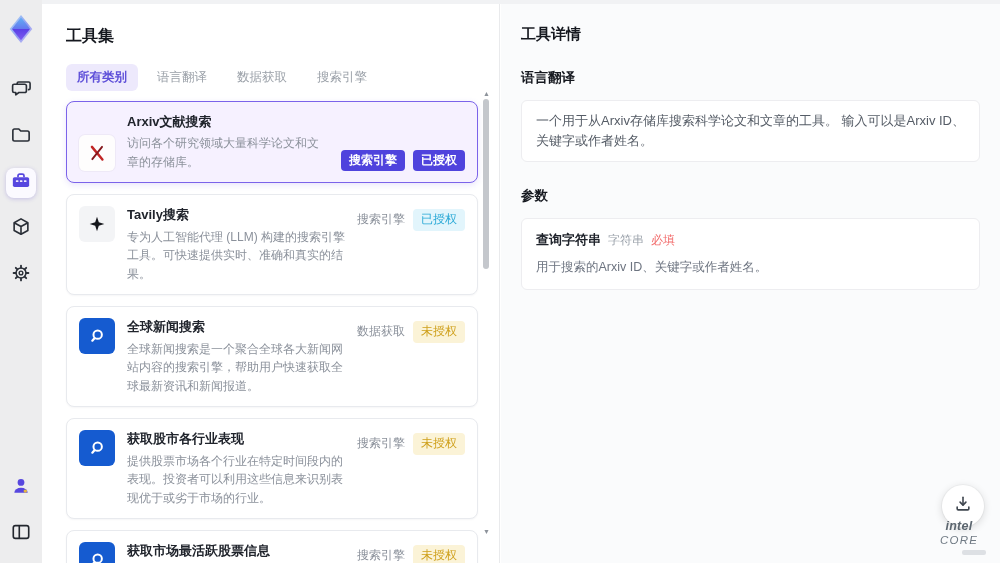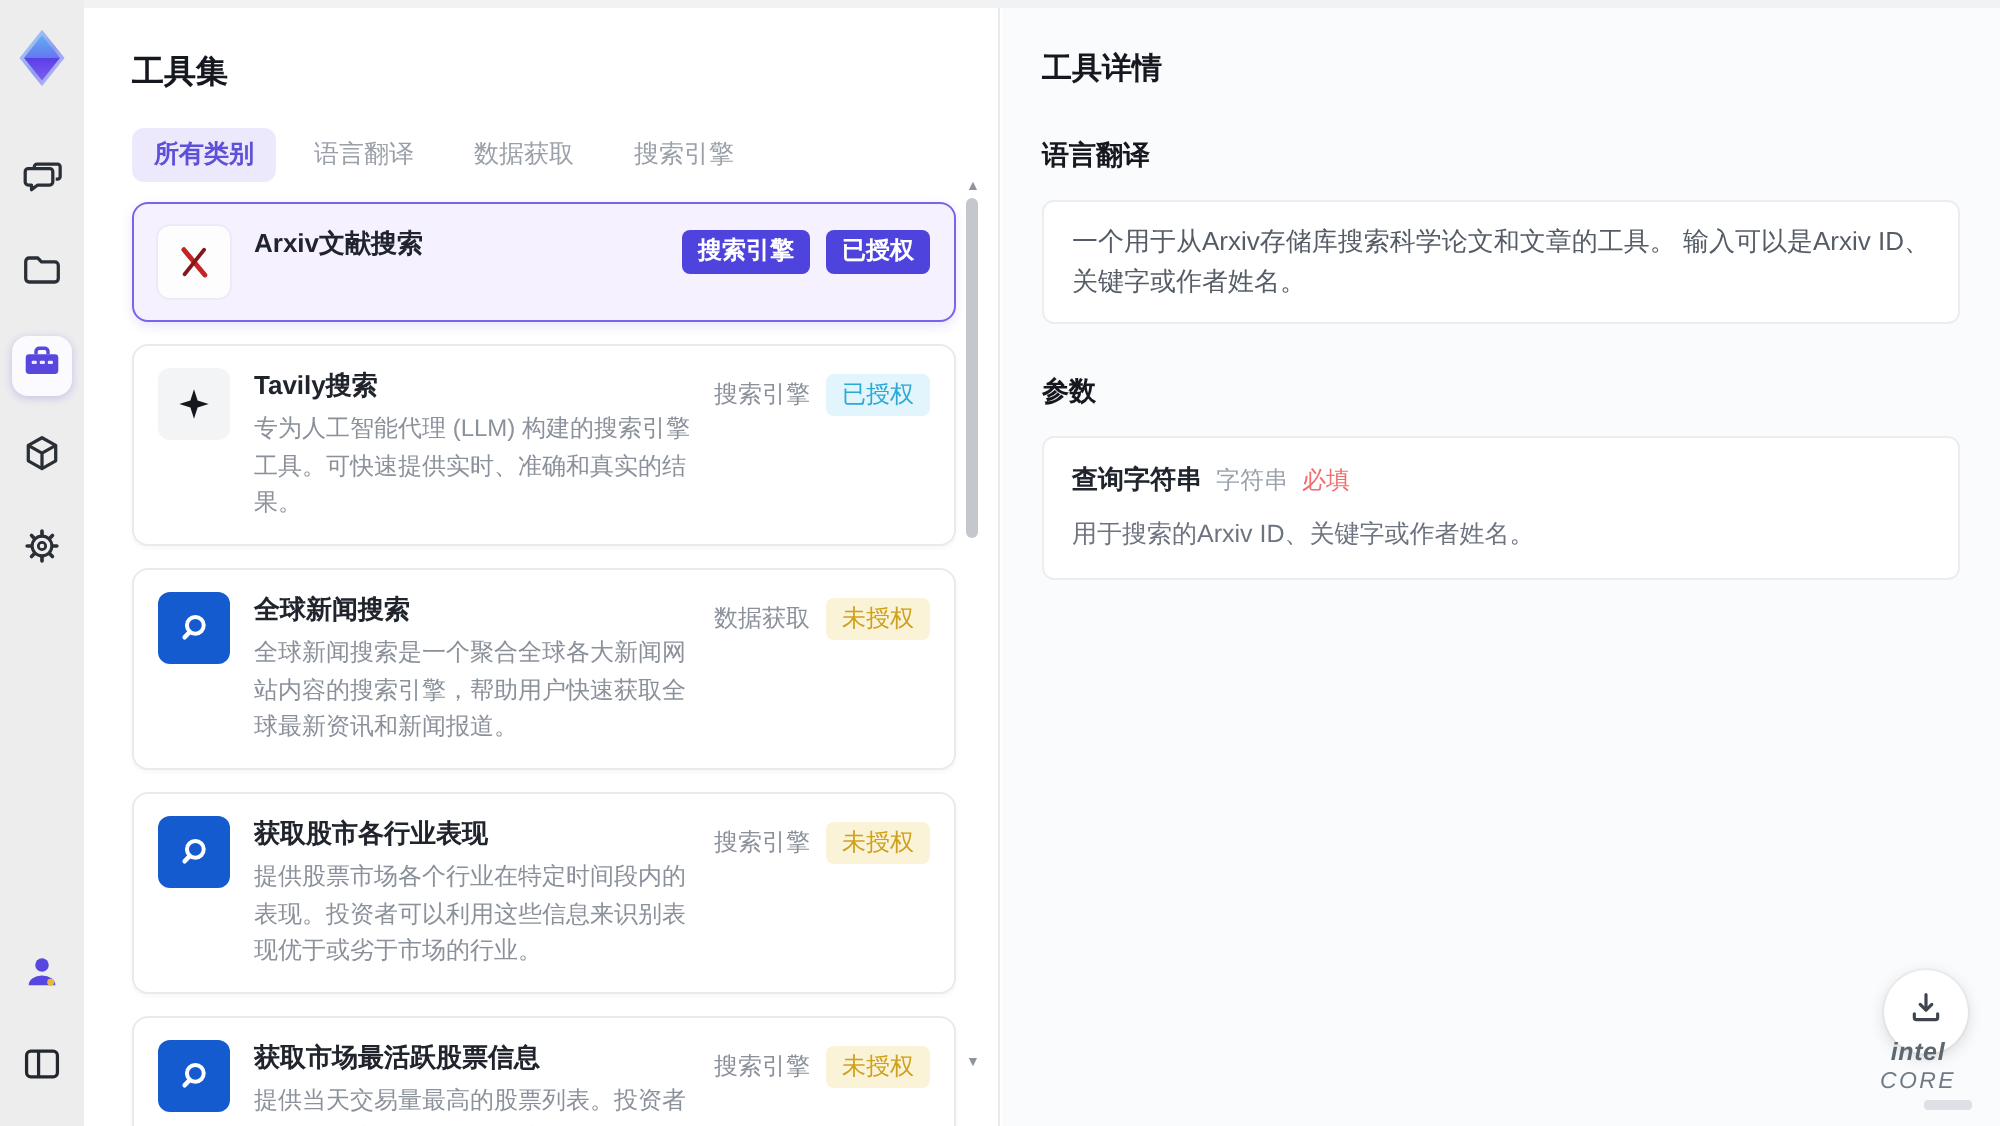--- a/index.html
+++ b/index.html
@@ -35,20 +35,21 @@
   .tool-list { margin-top:10px; width:412px; }
   .card {
     display:flex; align-items:flex-start; gap:12px;
     border:1px solid #e8eaee; background:#fff; border-radius:8px;
     padding:11px 12px; margin-bottom:11px; cursor:pointer;
     box-shadow:0 1px 2px rgba(20,20,40,.04);
   }
   .card.selected {
     border:1.5px solid #7b63ea; background:#f6f1ff;
     box-shadow:0 2px 6px rgba(100,70,230,.14);
+    align-items:flex-end;
   }
   .tool-icon {
     width:36px; height:36px; border-radius:6px; flex:0 0 36px;
     display:flex; align-items:center; justify-content:center;
   }
   .tool-icon.bg-white { background:#fefdfd; box-shadow:0 0 0 1px rgba(0,0,0,.03); }
   .tool-icon.bg-gray  { background:#f3f4f6; }
   .tool-icon.bg-blue  { background:#155bd0; }
   .tool-text { flex:1; min-width:0; }
   .tool-name { font-size:13px; font-weight:700; color:#20242c; line-height:1.4; }
@@ -208,20 +209,21 @@
 
     <div class="card selected">
       <div class="tool-icon bg-white">
         <svg width="26" height="26" viewBox="0 0 36 36" fill="none" stroke-linecap="round">
           <path d="M11 9.5 L25.5 27" stroke="#c12525" stroke-width="3.4"></path>
           <path d="M25 9.5 L11.5 26.5" stroke="#84171c" stroke-width="2.6"></path>
         </svg>
       </div>
       <div class="tool-text">
         <div class="tool-name">Arxiv文献搜索</div>
+        <div class="tool-desc">访问各个研究领域大量科学论文和文章的存储库。</div>
       </div>
       <div class="tool-badges">
         <span class="badge solid">搜索引擎</span>
         <span class="badge solid">已授权</span>
       </div>
     </div>
 
     <div class="card">
       <div class="tool-icon bg-gray">
         <svg width="24" height="24" viewBox="0 0 36 36">

